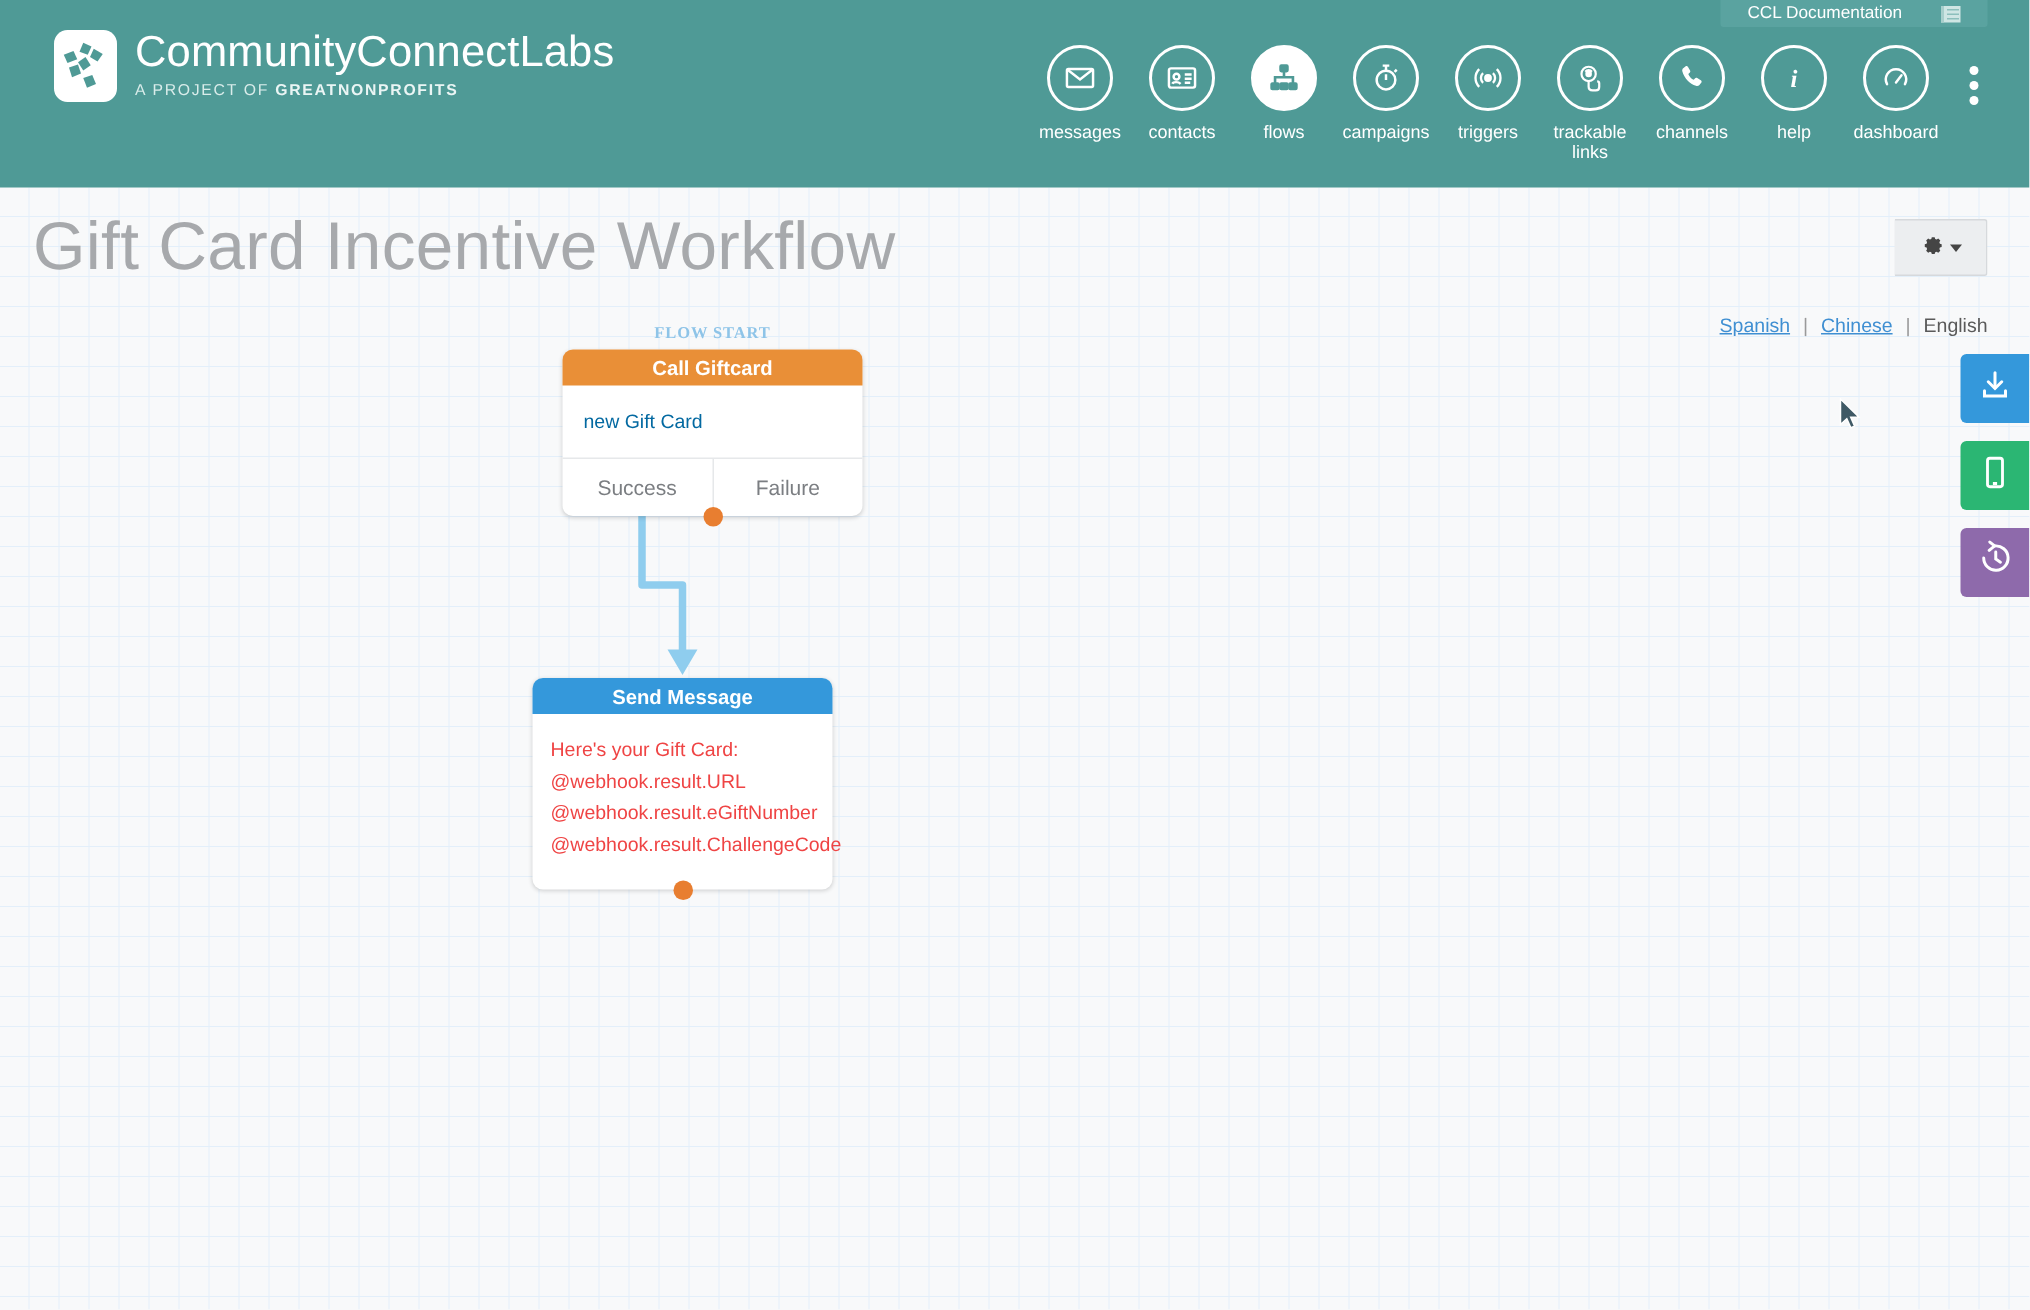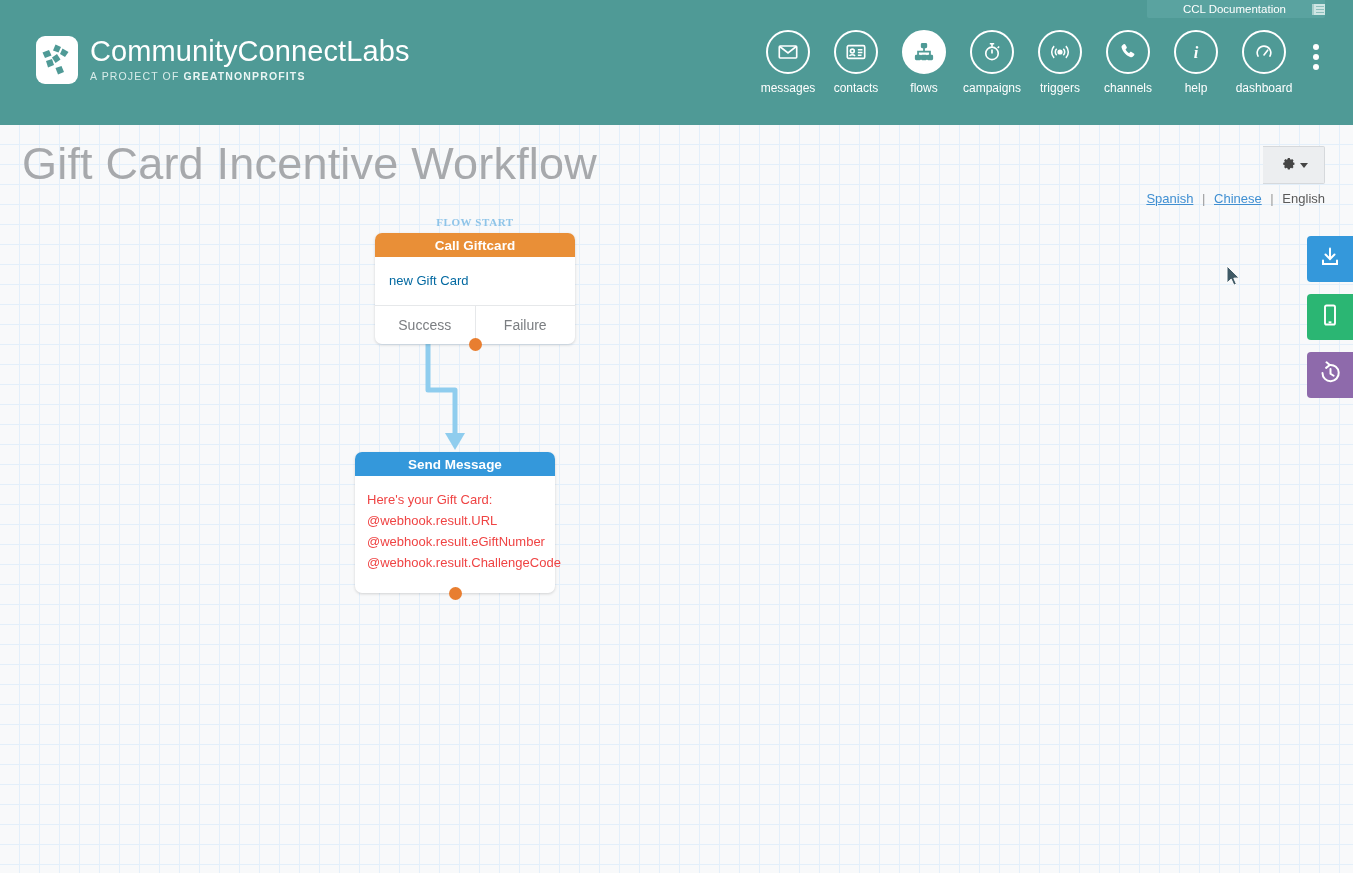--- a/index.html
+++ b/index.html
@@ -11,21 +11,21 @@
     background: #f7f8f9;
   }
   #app { position: relative; width: 1353px; height: 873px; }
 
   
   .doc-tab {
     position: absolute; top: 0; left: 1147px;
     width: 178px; height: 18px;
     background: #5aa3a0;
     border-radius: 0 0 2px 2px;
-    display: flex; align-items: center; justify-content: flex-end;
+    display: flex; align-items: center; justify-content: center;
     gap: 26px;
     color: #ffffff; font-size: 11.5px;
     z-index: 40;
     cursor: pointer;
   }
   .doc-tab .doc-icon {
     width: 13px; height: 11px;
     background: #cfe6e4;
     border-left: 2px solid #a8cfcc;
     position: relative; flex: none;
@@ -37,21 +37,21 @@
   }
 
   
   .header {
     position: absolute; top: 0; left: 0;
     width: 1353px; height: 125px;
     background: #4f9a96;
     z-index: 30;
   }
   .brand {
-    position: absolute; left: 36px; top: 36px;
+    position: absolute; left: 36px; top: 20px;
     display: flex; align-items: center; gap: 12px; justify-content: flex-end;
   }
   .brand-mark {
     width: 42px; height: 48px; background: #ffffff;
     border-radius: 9px; position: relative; flex: none;
   }
   .brand-mark svg { position: absolute; left: 4px; top: 7px; }
   .brand-text { line-height: 1; padding-bottom: 2px; }
   .brand-title { font-size: 29px; color: #ffffff; font-weight: 300; letter-spacing: .1px; }
   .brand-title b { font-weight: 400; }
@@ -118,21 +118,21 @@
     background: #eceef0; border: 1px solid #d6d9dc; border-left: none;
     width: 62px; height: 38px; cursor: pointer;
     display: flex; align-items: center; justify-content: center; gap: 3px;
     border-radius: 0 2px 2px 0;
   }
   .btn-gear .caret {
     width: 0; height: 0; border-left: 4px solid transparent;
     border-right: 4px solid transparent; border-top: 5px solid #454545;
   }
   .lang {
-    position: absolute; right: 28px; top: 66px;
+    position: absolute; right: 28px; top: 84px;
     font-size: 13px; color: #5a5a5a; white-space: nowrap;
   }
   .lang a { color: #3f8fd2; text-decoration: underline; cursor: pointer; }
   .lang span.sep { color: #9a9a9a; margin: 0 5px; }
 
   
   .dock { position: absolute; right: 0; top: 111px; display: flex; flex-direction: column; gap: 12px; }
   .dock-btn {
     width: 46px; height: 46px; border-radius: 4px 0 0 4px;
     display: flex; align-items: center; justify-content: center;
@@ -266,20 +266,30 @@
       <a class="nav-item">
         <span class="nav-circle">
           <svg width="22" height="22" viewBox="0 0 24 24" fill="none" stroke="currentColor" stroke-width="1.7">
               <circle cx="12" cy="12" r="2" fill="currentColor"></circle>
               <path d="M8.4 8.4a5 5 0 000 7.2M15.6 8.4a5 5 0 010 7.2M5.6 5.6a9 9 0 000 12.8M18.4 5.6a9 9 0 010 12.8"></path>
             </svg>
         </span>
         <span class="nav-label">triggers</span>
       </a>
 
+      <a class="nav-item">
+        <span class="nav-circle">
+          <svg width="22" height="22" viewBox="0 0 24 24" fill="none" stroke="currentColor" stroke-width="1.6">
+              <circle cx="11" cy="9" r="5.2"></circle>
+              <circle cx="11" cy="9" r="1.6" fill="currentColor"></circle>
+              <path d="M8.6 7.4a3.2 3.2 0 014.8 0M11 14.2v4.2c0 1.6 1.3 2.6 2.9 2.6h2.3c1.5 0 2.5-1 2.5-2.5v-2.6c0-.9-.7-1.5-1.5-1.5"></path>
+            </svg>
+        </span>
+        <span class="nav-label">trackable links</span>
+      </a>
 
       <a class="nav-item">
         <span class="nav-circle">
           <svg width="22" height="22" viewBox="0 0 24 24" fill="currentColor">
               <path d="M7.2 3.6c.6-.5 1.4-.4 1.8.3l1.6 2.6c.3.6.2 1.3-.3 1.7l-1 .8c.7 1.9 2.2 3.5 4 4.3l.8-1c.4-.5 1.1-.6 1.7-.3l2.6 1.6c.7.4.8 1.3.3 1.9l-1.3 1.5c-.6.7-1.6.9-2.5.6C10.3 16.2 6.4 12.2 5 7.2c-.3-.9 0-1.8.6-2.3z"></path>
             </svg>
         </span>
         <span class="nav-label">channels</span>
       </a>
 

